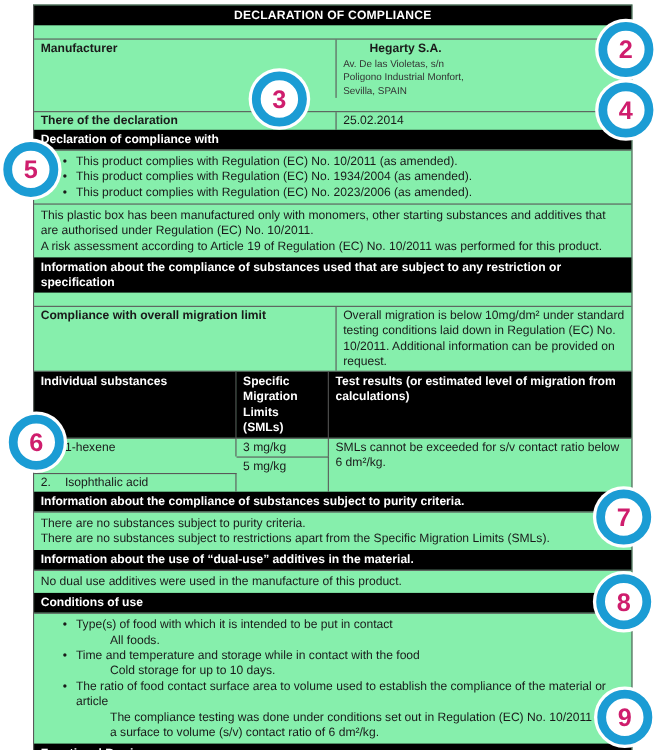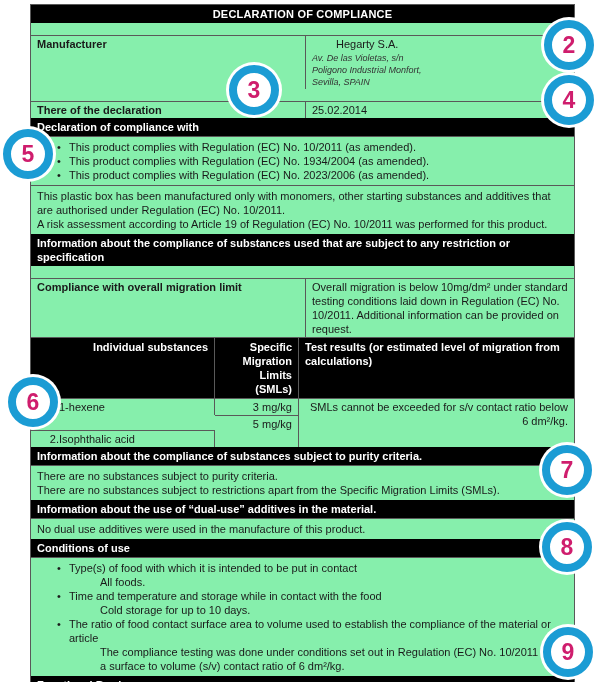--- a/index.html
+++ b/index.html
@@ -15,37 +15,37 @@
   
   .bar{
     background:#000;color:#fff;font-weight:bold;
     padding:2px 6px;line-height:14px;
   }
   .title-bar{text-align:center;letter-spacing:.2px;}
   
   .kv{display:flex;border-top:1px solid #595959;margin-top:12px;}
   .kv .k{width:262px;padding:1px 6px;font-weight:bold;border-right:1px solid #595959;}
   .kv .v{flex:1;padding:1px 6px;}
-  .mname{font-weight:normal;line-height:15px;padding-left:24px;}
-  .addr{font-size:9px;line-height:12px;color:#333;font-style:italic;}
+  .mname{font-weight:bold;line-height:15px;padding-left:24px;}
+  .addr{font-size:9px;line-height:12px;color:#333;}
   
   .section{border-top:1px solid #595959;padding:3px 6px;}
   .bullet-line{display:flex;}
   .bullet-line .dot{width:20px;text-align:center;flex:0 0 20px;margin-left:12px;}
   .bullet-line .btxt{flex:1;}
   .cond-item .btxt{font-weight:normal;}
   .cond-detail{padding-left:63px;}
   
   .subst{display:grid;grid-template-columns:184px 84px 1fr;border-top:1px solid #595959;}
   .sh{background:#000;color:#fff;font-weight:bold;padding:2px 6px;line-height:14px;}
   .sc{padding:1px 6px;border-top:1px solid #595959;}
-  .br{border-right:1px solid #595959;text-align:right;}
+  .br{border-right:1px solid #595959;}
   .c11{grid-area:1/1;} .c12{grid-area:1/2;} .c13{grid-area:1/3;}
   .c21{grid-area:2/1;} .c22{grid-area:2/2;}
-  .c23{grid-column:3;grid-row:2 / span 2;text-align:right;}
+  .c23{grid-column:3;grid-row:2 / span 2;}
   .c31{grid-area:3/1;margin-top:15px;} .c32{grid-area:3/2;}
   .numname{display:flex;}
   .numname .num{flex:0 0 22px;}
   
   .callout{
     position:absolute;width:34px;height:34px;border-radius:50%;
     background:#fff;border:8px solid #1b9cd4;box-shadow:0 0 0 3px #ffffff;
     display:flex;align-items:center;justify-content:center;z-index:5;
   }
   .callout .conum{

